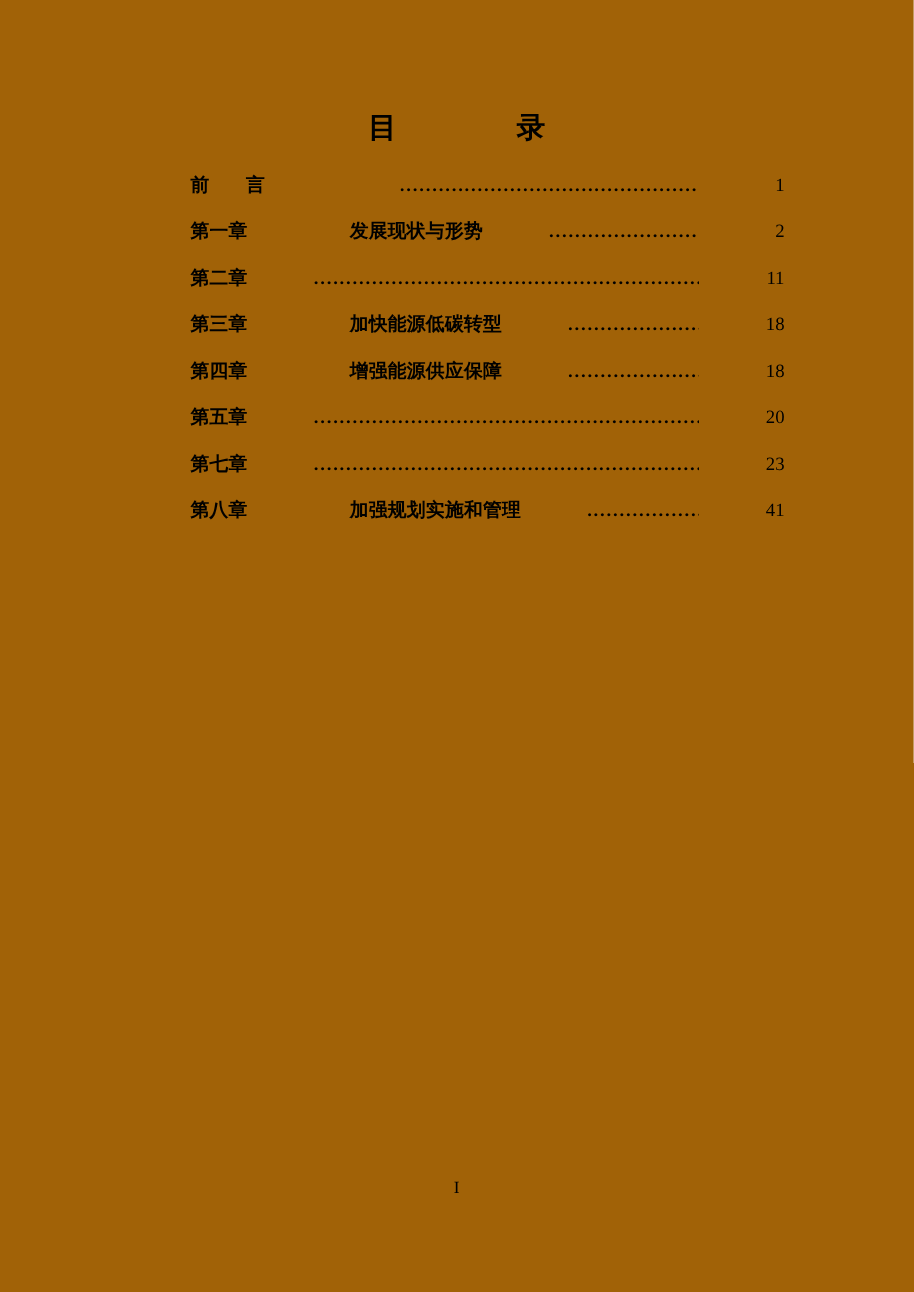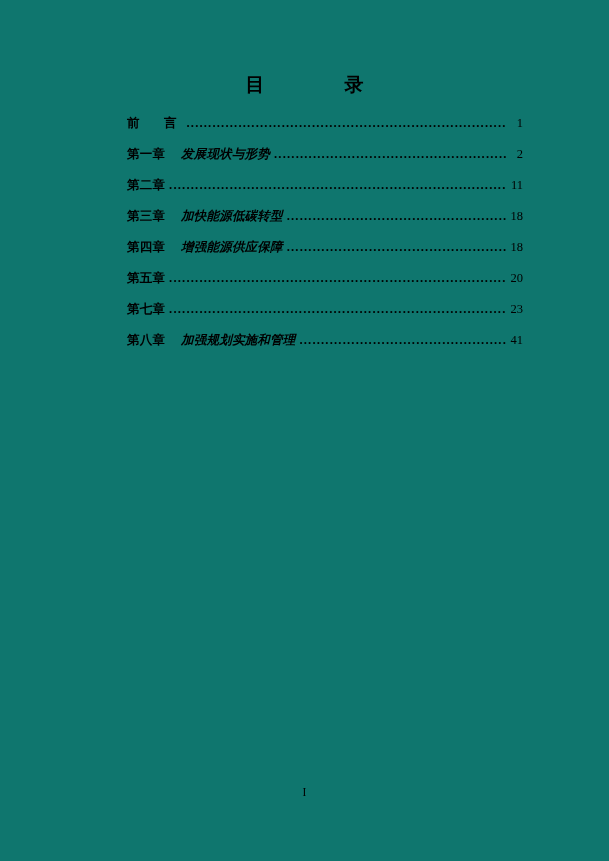--- a/index.html
+++ b/index.html
@@ -14,21 +14,21 @@
     color: #000000;
     position: relative;
     overflow: hidden;
   }
   .page {
     position: absolute;
     left: 0;
     top: 0;
     width: 609px;
     height: 861px;
-    background: #0f766e;
+    background: #a16207;
   }
   .toc-title {
     position: absolute;
     left: 0;
     top: 72px;
     width: 609px;
     text-align: center;
     font-size: 19px;
     font-weight: bold;
     letter-spacing: 14px;
@@ -43,34 +43,34 @@
   }
   .toc-row {
     display: flex;
     align-items: flex-start;
     font-size: 12.5px;
     font-family: "Liberation Sans", "DejaVu Sans", sans-serif;
     font-weight: bold;
     height: 31px;
     line-height: 31px;
     white-space: nowrap;
+    gap: 40px;
   }
   .toc-label {
     flex: 0 0 auto;
     letter-spacing: 0.2px;
   }
   .toc-label.preface {
     letter-spacing: 6px;
     text-indent: 0;
   }
   .toc-text {
     flex: 0 0 auto;
-    margin-left: 16px;
+    margin-left: 28px;
     letter-spacing: 0.2px;
-    font-style: italic;
   }
   .toc-text.nogap {
     margin-left: 0;
   }
   .toc-leader {
     flex: 1 1 auto;
     overflow: hidden;
     margin: 0 3px 0 4px;
     position: relative;
     height: 31px;

